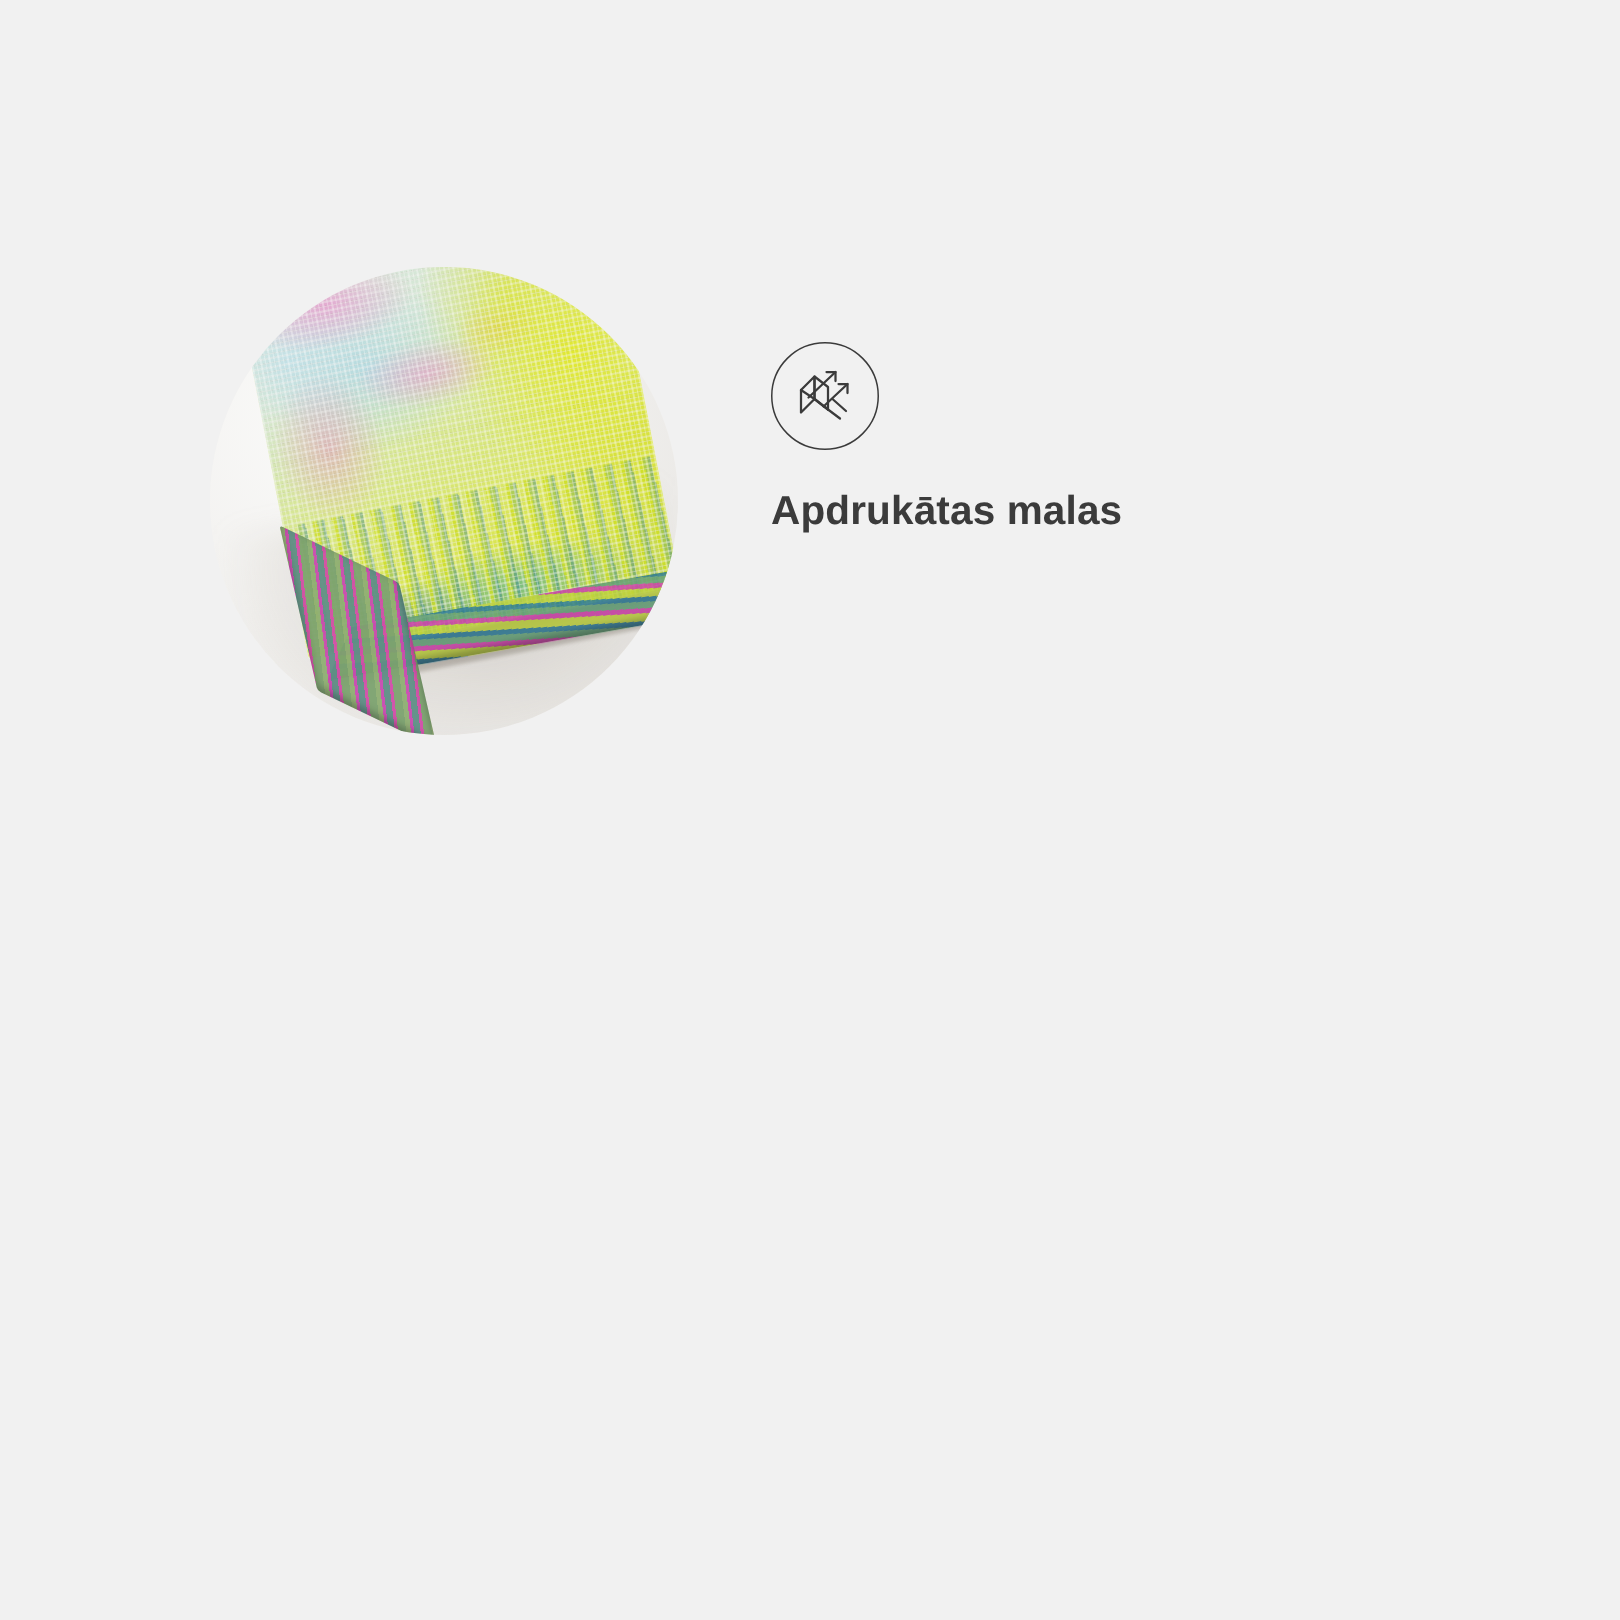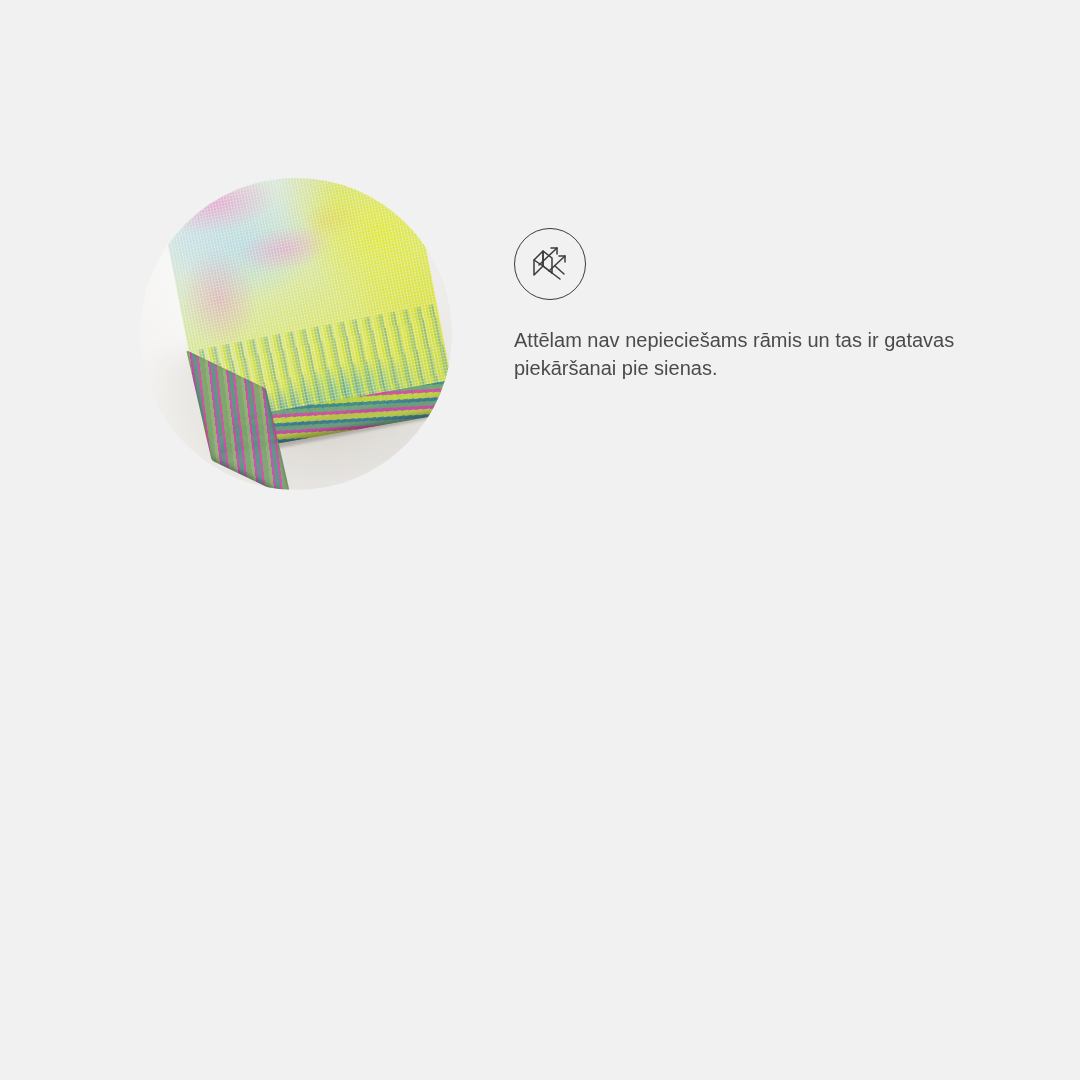--- a/index.html
+++ b/index.html
@@ -242,21 +242,21 @@
           <path d="M16 10 L25 17 L25 32 L16 25 Z"></path>
           <path d="M25 32 L33 38"></path>
 
           <path d="M12 24 L30 7"></path>
           <path d="M24 7 L30 7 L30 13"></path>
           <path d="M22 30 L38 15"></path>
           <path d="M32 15 L38 15 L38 21"></path>
           <path d="M28 25 L37 33"></path>
         </svg>
       </div>
-      <p class="feature-desc">Attēlam nav nepieciešams rāmis un tas ir gatavas piekāršanai pie sienas.</p>
+      <h2 class="feature-title">Apdrukātas malas</h2>
     </div>
   </section>
 
   <section class="feature feature-2">
 
     
 
     
   </section>
 

